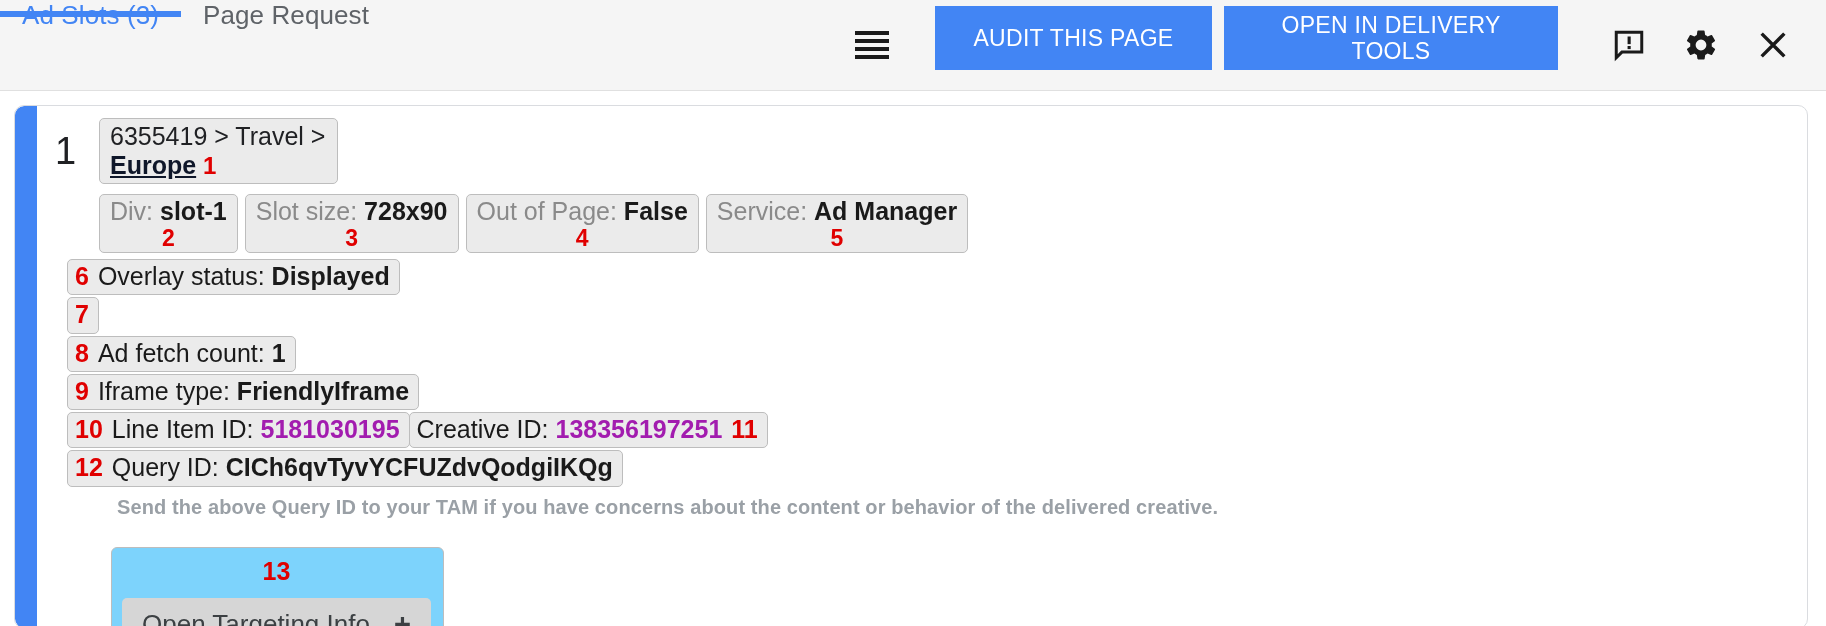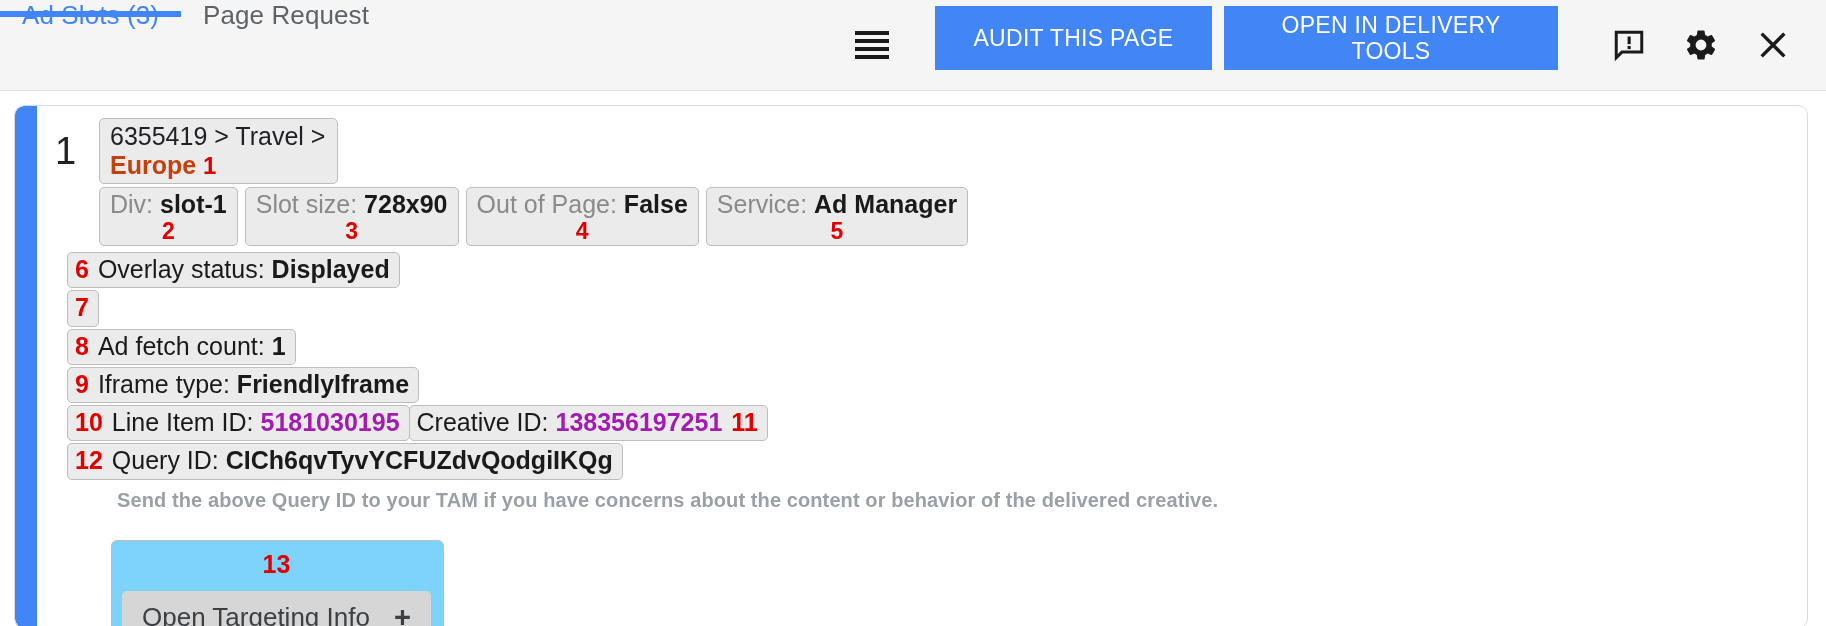--- a/index.html
+++ b/index.html
@@ -156,32 +156,32 @@
   .chip .val { color: #1a1a1a; font-weight: bold; }
 
   .crumb-chip {
     flex-direction: column;
     align-items: flex-start;
     font-size: 25px;
     padding: 3px 12px 4px 10px;
     line-height: 1.14;
   }
   .crumb-line1 { color: #202124; white-space: nowrap; }
-  .crumb-line2 { color: #c2410c; font-weight: bold; }
+  .crumb-line2 { color: #0f172a; font-weight: bold; text-decoration: underline; }
   .badge {
     color: #e00000;
     font-weight: bold;
     font-size: 24px;
   }
 
   .meta-row {
     display: flex;
     align-items: stretch;
     gap: 7px;
-    margin-top: 3px;
+    margin-top: 10px;
     margin-left: 44px;
   }
   .meta-chip {
     flex-direction: column;
     align-items: center;
     font-size: 25px;
     padding: 2px 10px 1px 10px;
     line-height: 1.15;
   }
   .meta-chip .top { white-space: nowrap; }

